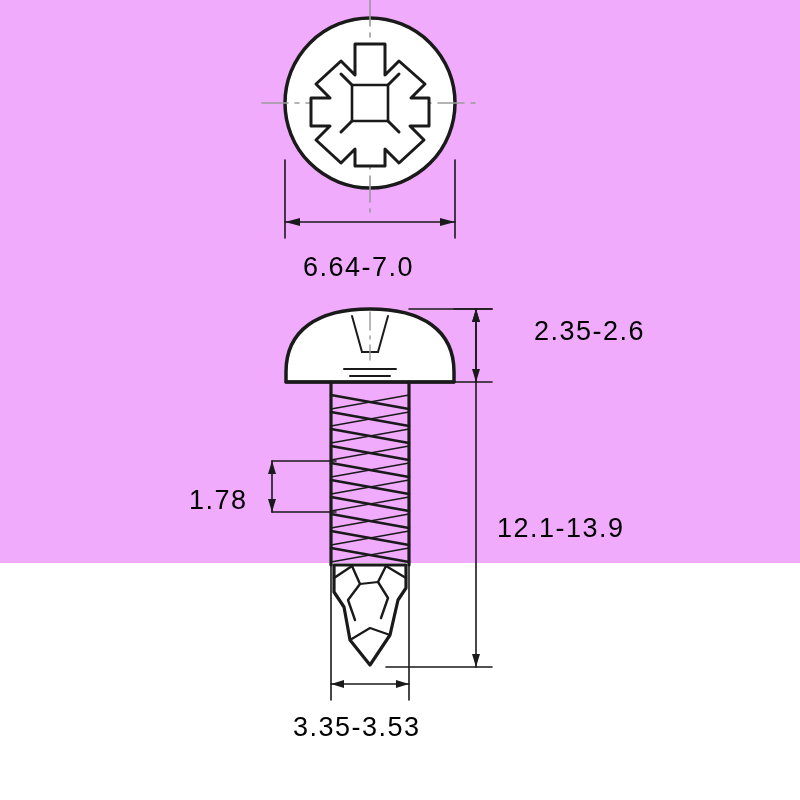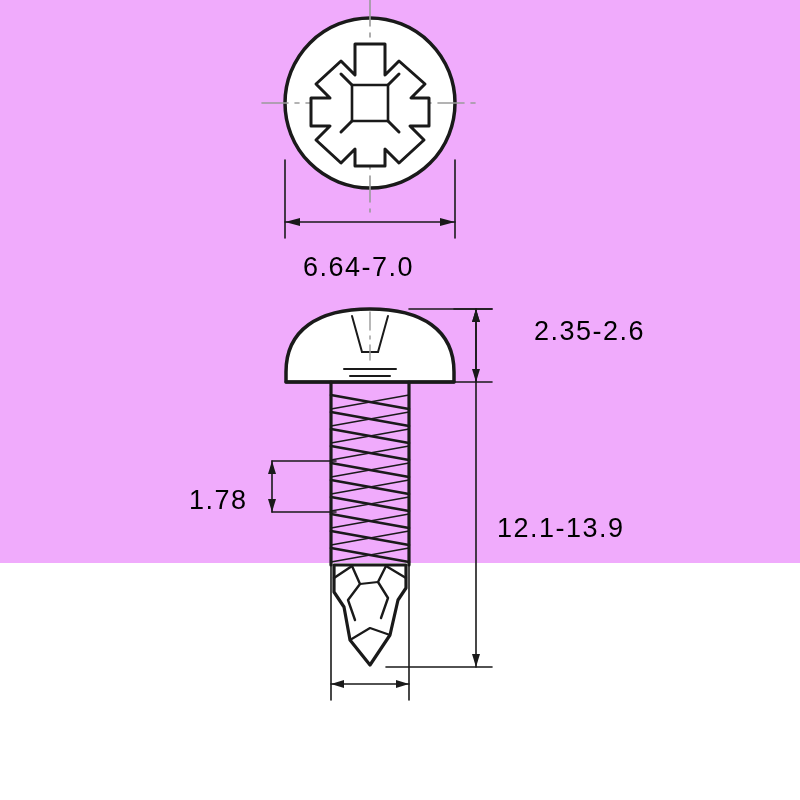--- a/index.html
+++ b/index.html
@@ -194,14 +194,15 @@
   </svg>
 
   <div class="dimtext" style="left:303px; top:252px;">6.64-7.0</div>
 
   <div class="dimtext" style="left:498px; top:316px;margin-left:36px;">2.35-2.6</div>
 
   <div class="dimtext" style="left:189px; top:485px;">1.78</div>
 
   <div class="dimtext" style="left:497px; top:492px;margin-top:21px;">12.1-13.9</div>
 
+  <div class="dimtext" style="left:293px; top:712px;">3.35-3.53</div>
 
 </div>
 
 </body></html>

